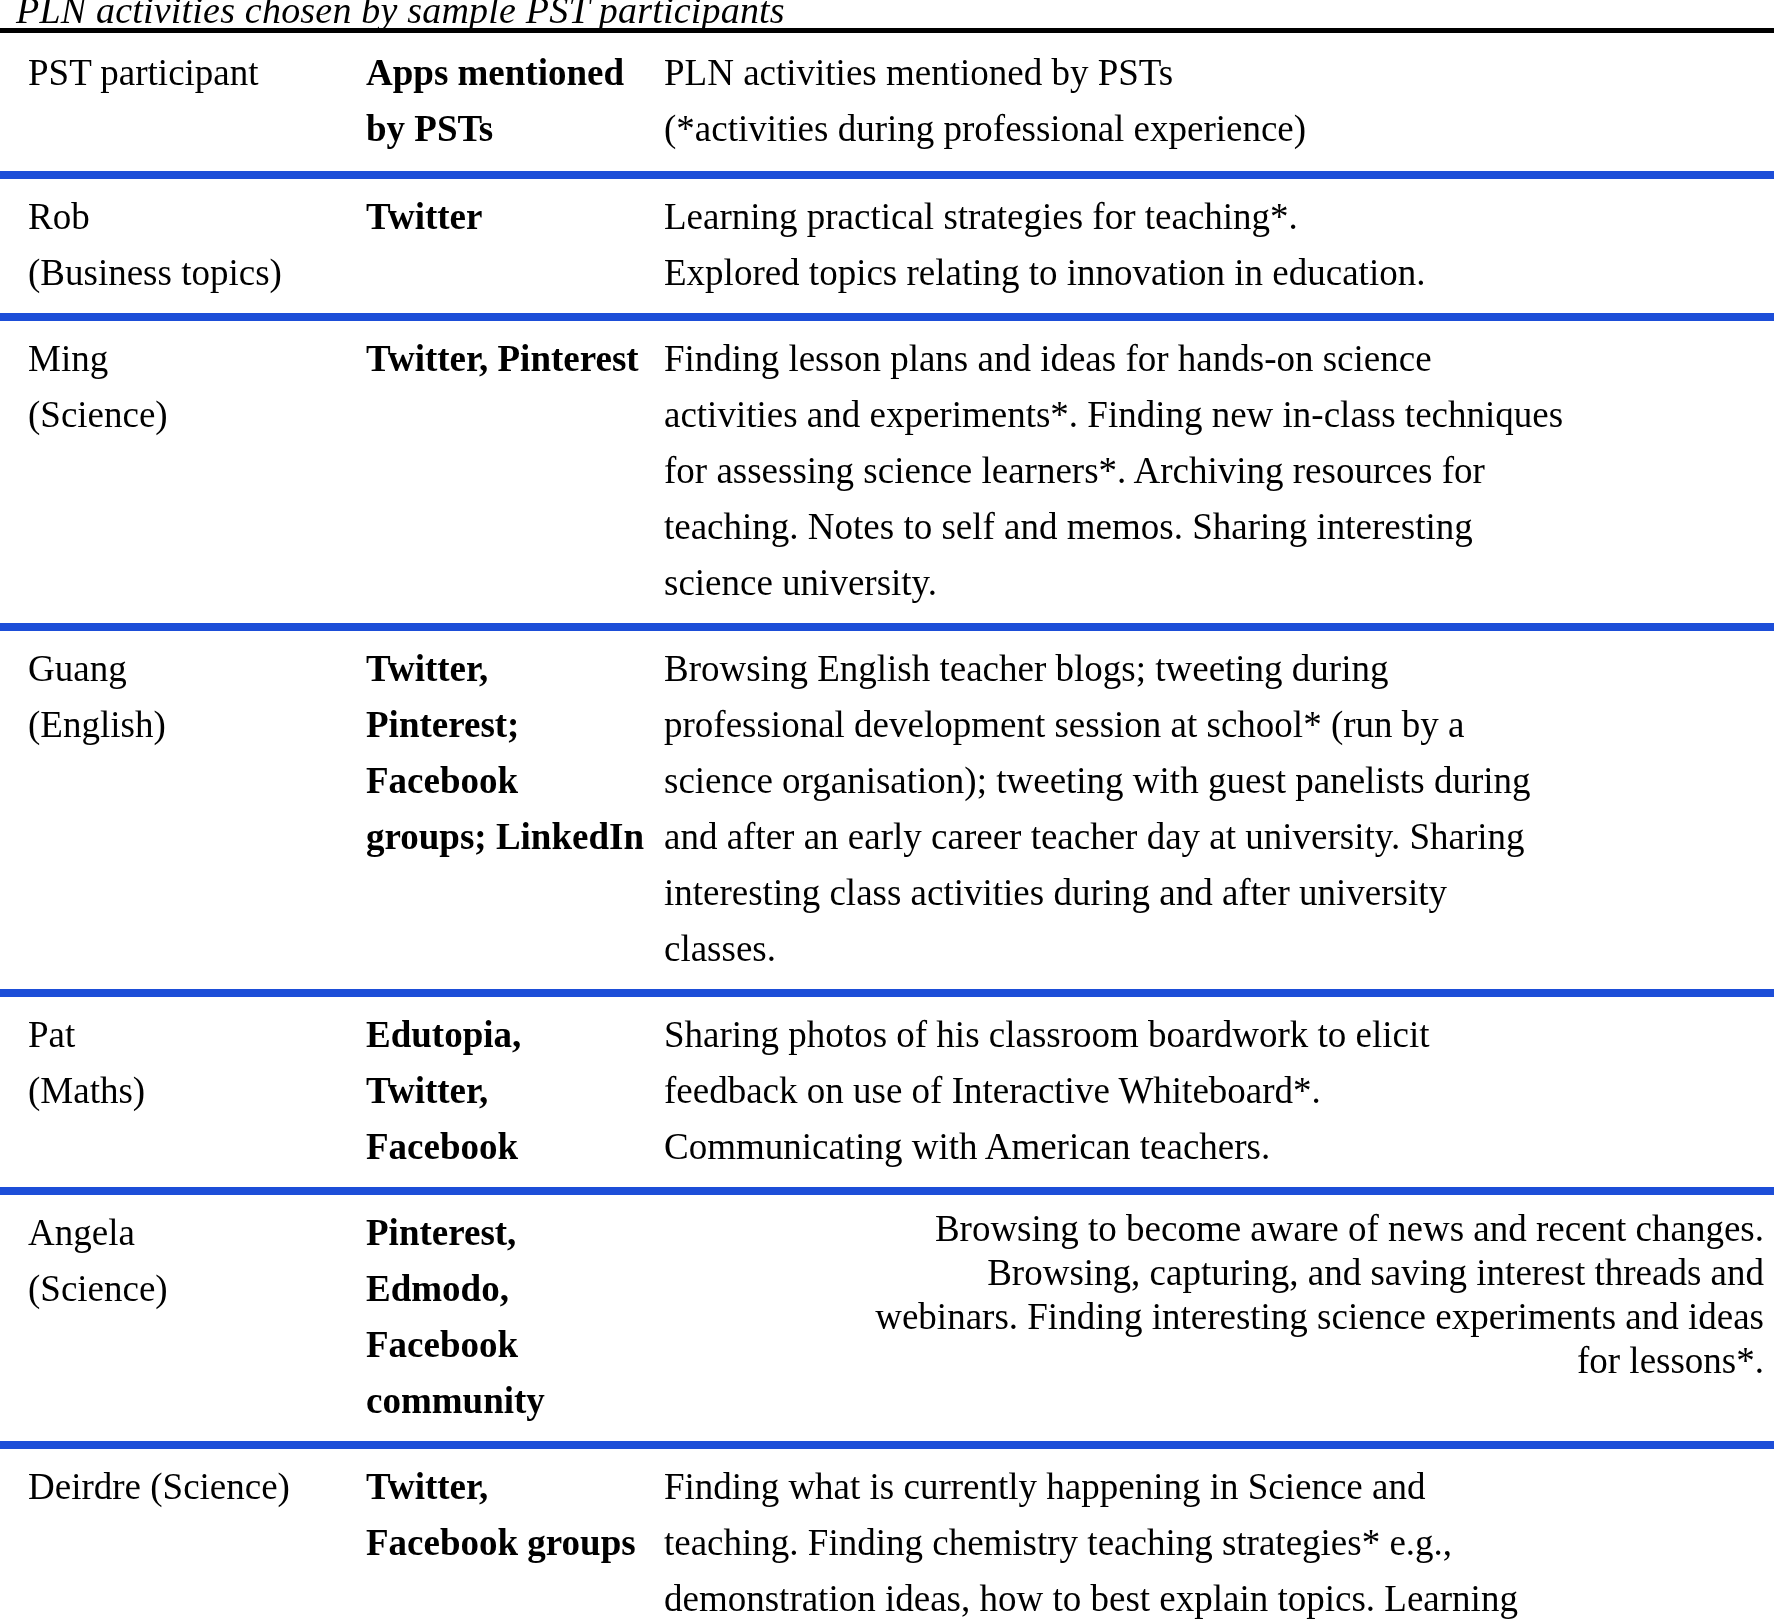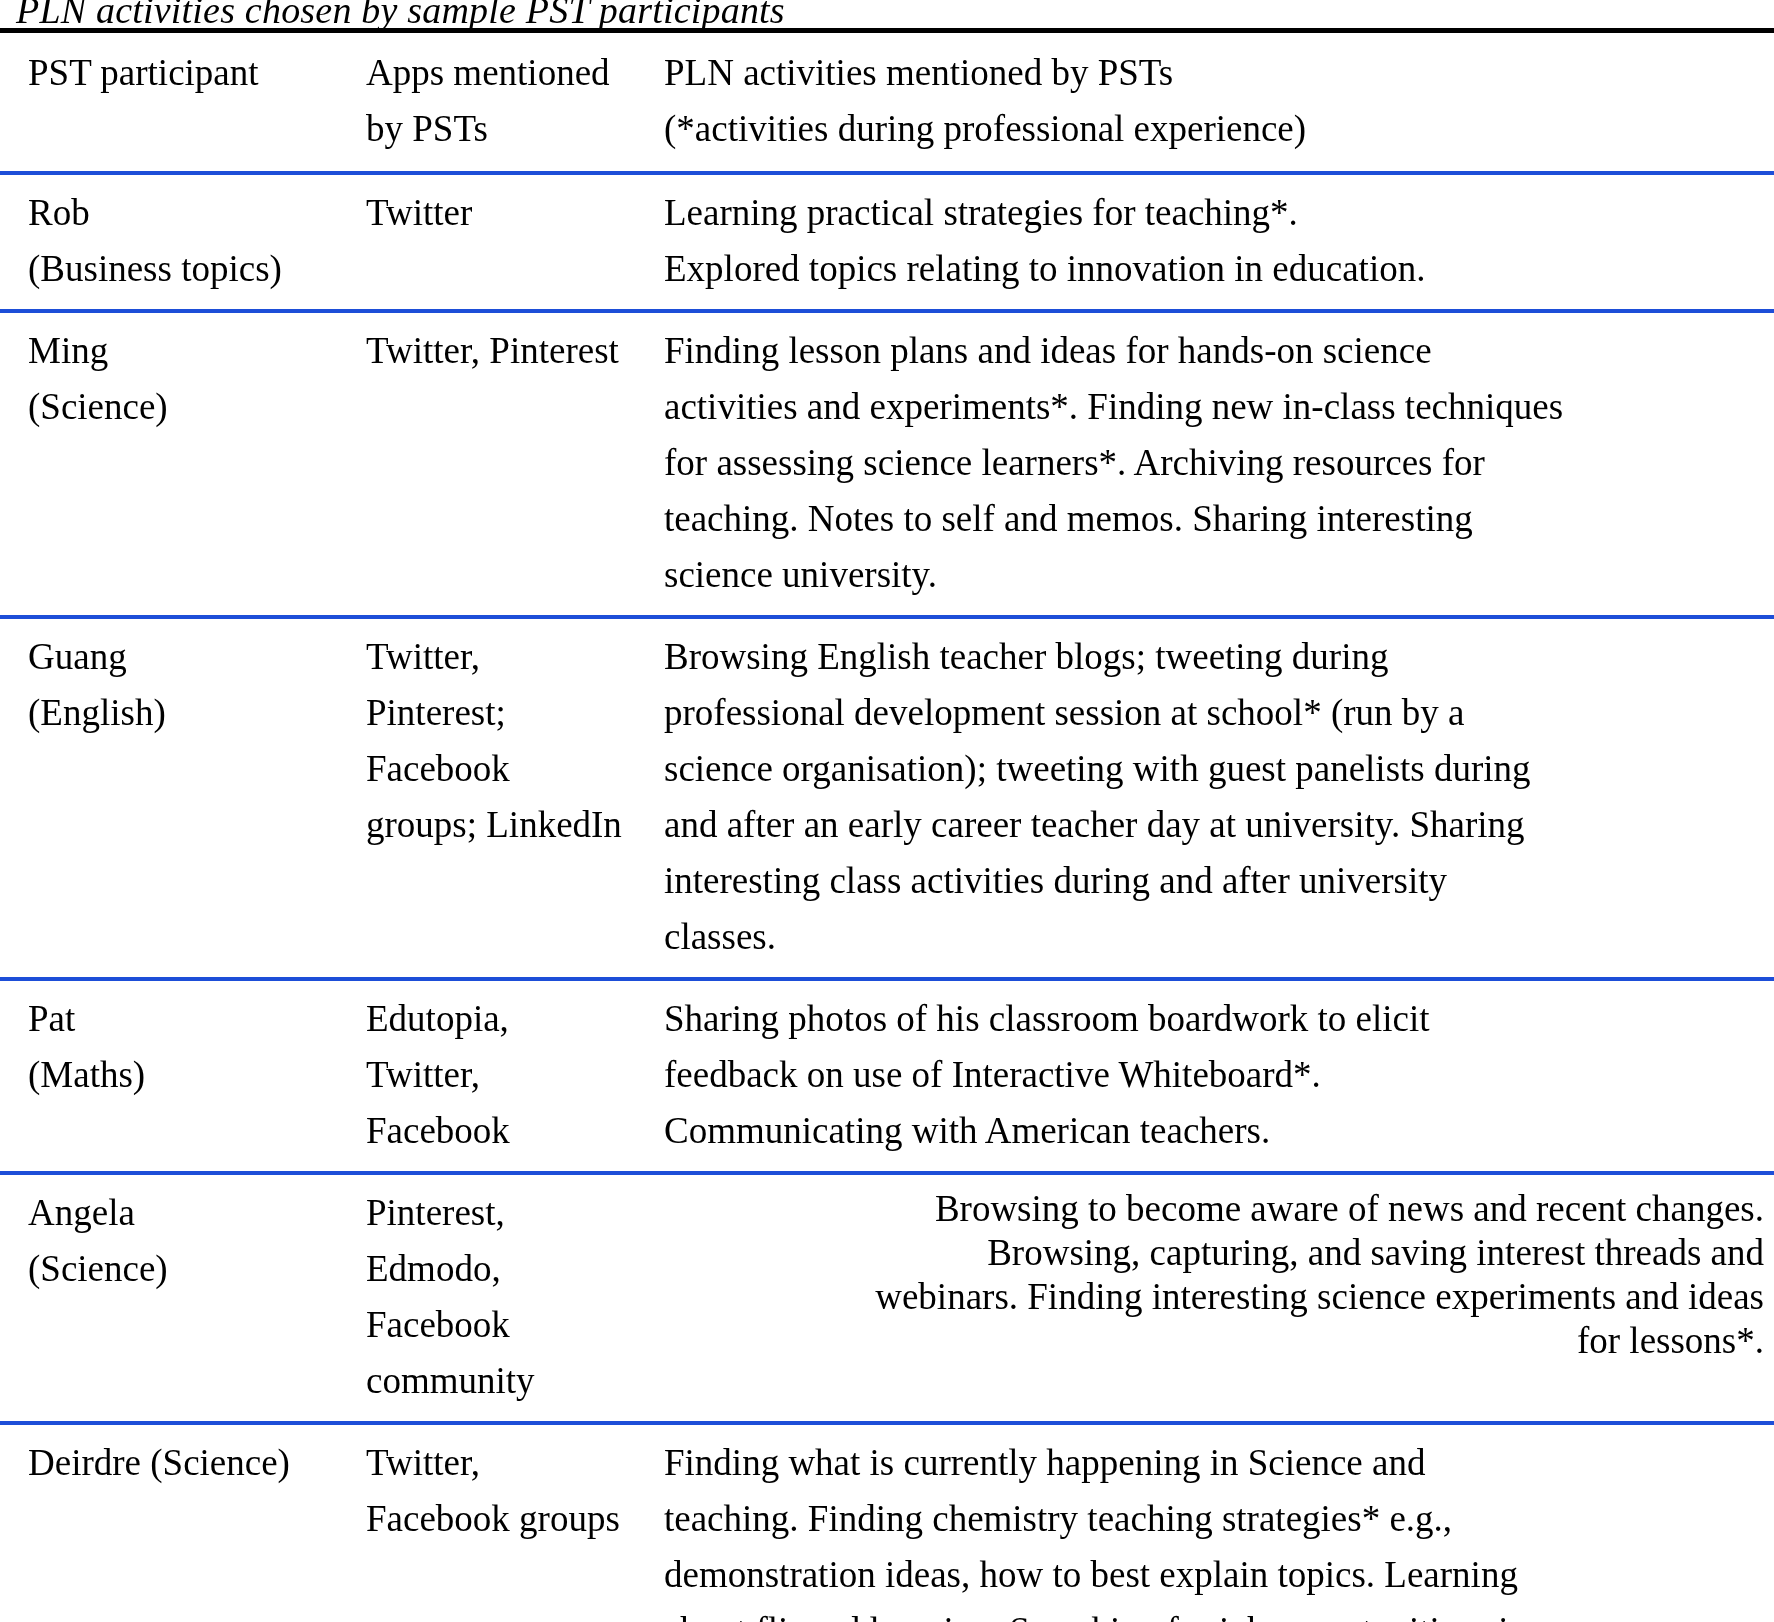--- a/index.html
+++ b/index.html
@@ -45,32 +45,32 @@
   }
   
   col.c1 { width: 348px; }
   col.c2 { width: 304px; }
   col.c3 { width: 1122px; }
 
   .rule-top td {
     border-top: 5px solid #000;
   }
   .rule-mid td {
-    border-top: 4px solid #1d4ed8;
+    border-top: 8px solid #1d4ed8;
   }
   .rule-bottom td {
     border-bottom: 5px solid #000;
   }
 
   .cell {
     padding-left: 28px;
     padding-right: 10px;
     box-sizing: border-box;
   }
-  .c2cell { padding-left: 18px; }
+  .c2cell { padding-left: 18px; font-weight: bold; }
   .c3cell { padding-left: 12px; }
 
   .line {
     display: block;
     white-space: pre;
   }
 
   
   .hdr .cell {
     padding-top: 12px;

